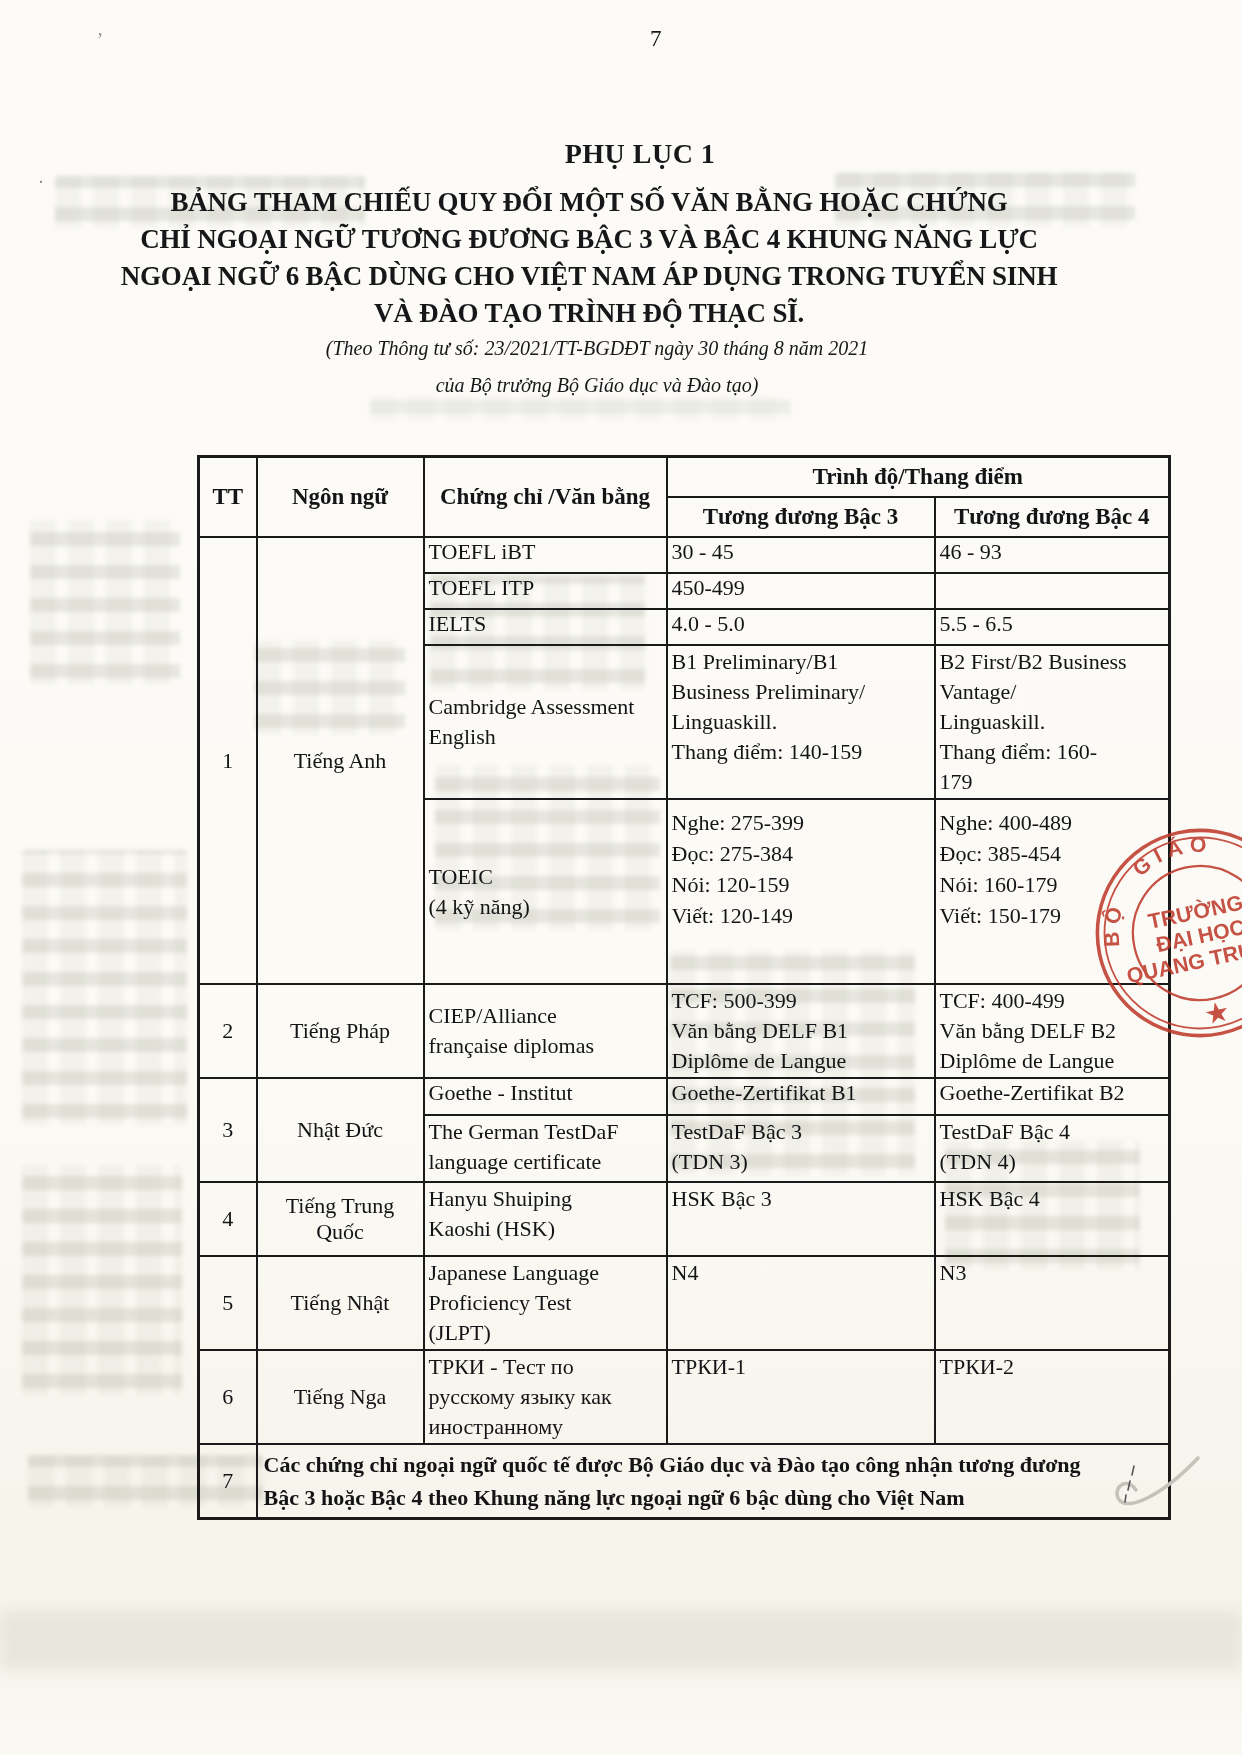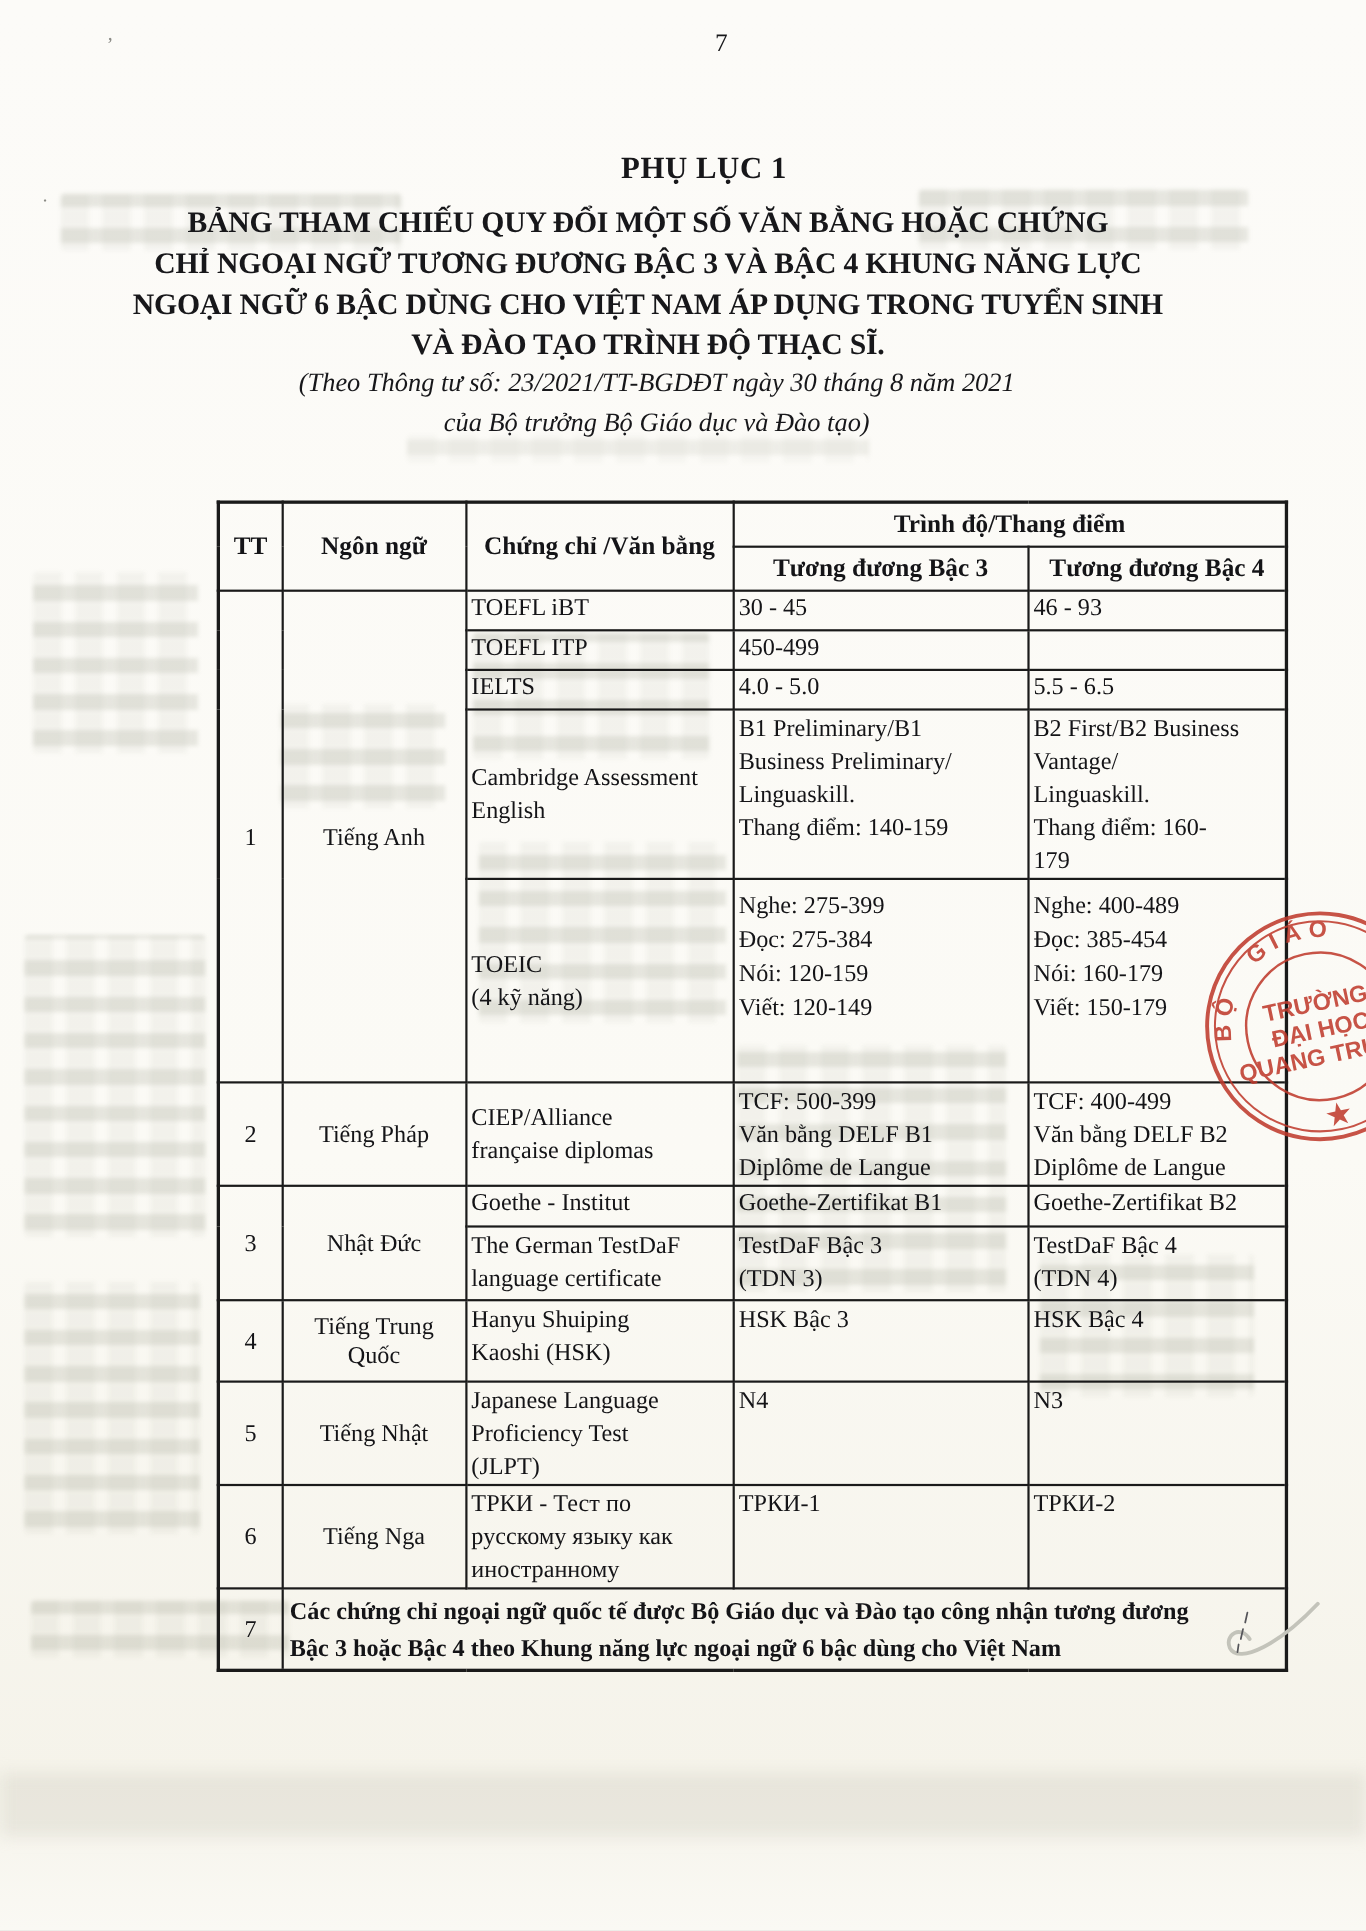--- a/index.html
+++ b/index.html
@@ -12,21 +12,21 @@
     font-family:"Liberation Serif","DejaVu Serif",serif;
     color:#17171a;
   }
   
   .page-number{position:absolute;top:26px;left:650px;font-size:23px;}
   .appendix{position:absolute;top:138px;left:0;width:1280px;text-align:center;
     font-size:28px;font-weight:bold;letter-spacing:.5px;}
   .main-title{position:absolute;top:184px;left:16px;width:1146px;text-align:center;
     font-size:27px;font-weight:bold;line-height:37px;letter-spacing:-.2px;}
   .subtitle{position:absolute;top:330px;left:24px;width:1146px;text-align:center;
-    font-size:24px;font-style:italic;line-height:37px;}
+    font-size:20px;font-style:italic;line-height:37px;}
   
   table.xtable{
     position:absolute;left:197px;top:455px;
     border-collapse:collapse;table-layout:fixed;width:971px;
     border:3px solid #1a1a1a;
     font-size:22px;color:#141417;
   }
   .xtable th,.xtable td{
     border:2px solid #1a1a1a;
     padding:1px 4px;

